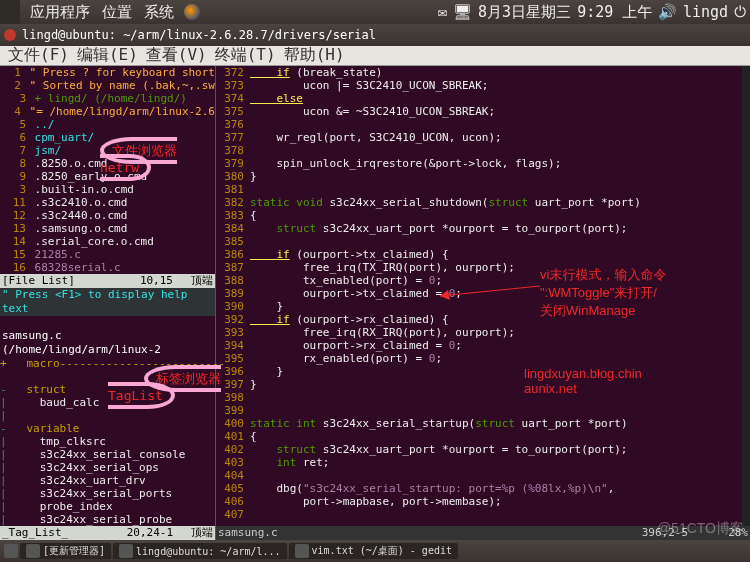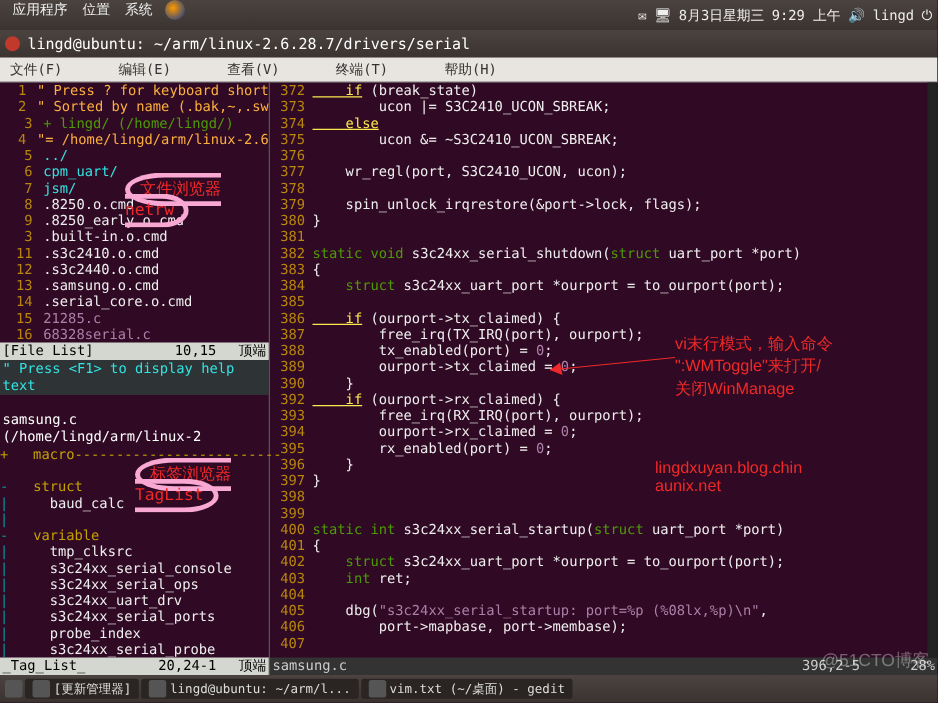--- a/index.html
+++ b/index.html
@@ -1,24 +1,24 @@
 <!DOCTYPE html>
 <html><head>
 <meta charset="utf-8">
 <style>
 * { margin:0; padding:0; box-sizing:border-box; font-family:"DejaVu Sans Mono",monospace; }
 body { width:750px; height:562px; background:#2e2a26; overflow:hidden; font-size:11px; }
-.topbar { height:24px; background:linear-gradient(#4a4340,#3a3330); display:flex; padding:0 4px; color:#eee; font-size:11px; font-family:sans-serif; }
+.topbar { height:24px; background:linear-gradient(#4a4340,#3a3330); display:flex; align-items:center; padding:0 4px; color:#eee; font-size:15px; font-family:sans-serif;margin-left:20px; }
 .topbar .menu-item { padding:0 6px; }
 .topbar .firefox { width:16px; height:16px; background:radial-gradient(circle at 40% 40%,#f90,#039); border-radius:50%; margin-left:4px; }
 .topbar .spacer { flex:1; }
 .topbar .tray { display:flex; gap:6px; align-items:center; }
 .titlebar { height:22px; background:linear-gradient(#4a4340,#3a3330); display:flex; align-items:center; color:#fff; font-size:12px; font-family:sans-serif; padding-left:4px; }
 .titlebar .dot { width:12px; height:12px; background:#c0392b; border-radius:50%; margin-right:6px; }
-.menubar { height:20px; background:#e8e4df; display:flex; align-items:center; font-family:sans-serif; font-size:11px; color:#333; padding-left:4px; border-bottom:1px solid #999;gap:37px; }
+.menubar { height:20px; background:#e8e4df; display:flex; align-items:center; font-family:sans-serif; font-size:16px; color:#333; padding-left:4px; border-bottom:1px solid #999; }
 .menubar span { padding:0 4px; }
 .editor { position:relative; background:#300a24; height:474px; display:flex; }
 .left-col { width:216px; display:flex; flex-direction:column; border-right:1px solid #555; }
 .right-col { flex:1; display:flex; flex-direction:column; position:relative; }
 .pane { overflow:hidden; }
 .line { display:flex; white-space:pre; font-size:11px; line-height:13px; }
 .lno { width:28px; text-align:right; color:#b8860b; padding-right:2px; }
 .lno-r { width:34px; text-align:right; color:#b8860b; padding-right:6px; }
 .c-orange{color:#fcaf3e;} .c-green{color:#4e9a06;} .c-cyan{color:#34e2e2;} .c-yellow{color:#fce94f;text-decoration:underline;} .c-white{color:#eee;} .c-purple{color:#ad7fa8;}
 .c-brown{color:#c4a000;} .c-dcyan{color:#06989a;}
@@ -164,21 +164,21 @@
       <span>samsung.c</span>
         <span class="fill"></span>
       <span>396,2-5</span>
         <span style="width:60px;text-align:right">28%</span>
     </div>
     <div class="sb" style="position:absolute;right:0;top:0;bottom:14px;"></div>
   </div>
 
   <div class="anno" style="left:100px;top:76px;"><span class="anno-box" style="white-space:pre;">文件浏览器
 netrw</span></div>
-  <div class="anno" style="left:108px;top:304px;"><span class="anno-box" style="white-space:pre;">标签浏览器
+  <div class="anno" style="left:108px;top:304px;"><span class="anno-box" style="white-space:pre;margin-left:36px;">标签浏览器
 TagList</span></div>
   <div class="anno" style="left:540px;top:200px;white-space:pre;">vi末行模式，输入命令
 ":WMToggle"来打开/
 关闭WinManage</div>
   <div class="anno" style="left:524px;top:300px;white-space:pre;">lingdxuyan.blog.chin
 aunix.net</div>
   <svg style="position:absolute;left:430px;top:190px;pointer-events:none" width="120" height="50">
       <path d="M110 30 L10 40" stroke="#ef2929" fill="none"></path>
       <path d="M10 40 l8 -6 l2 10 z" fill="#ef2929"></path>
     </svg>

